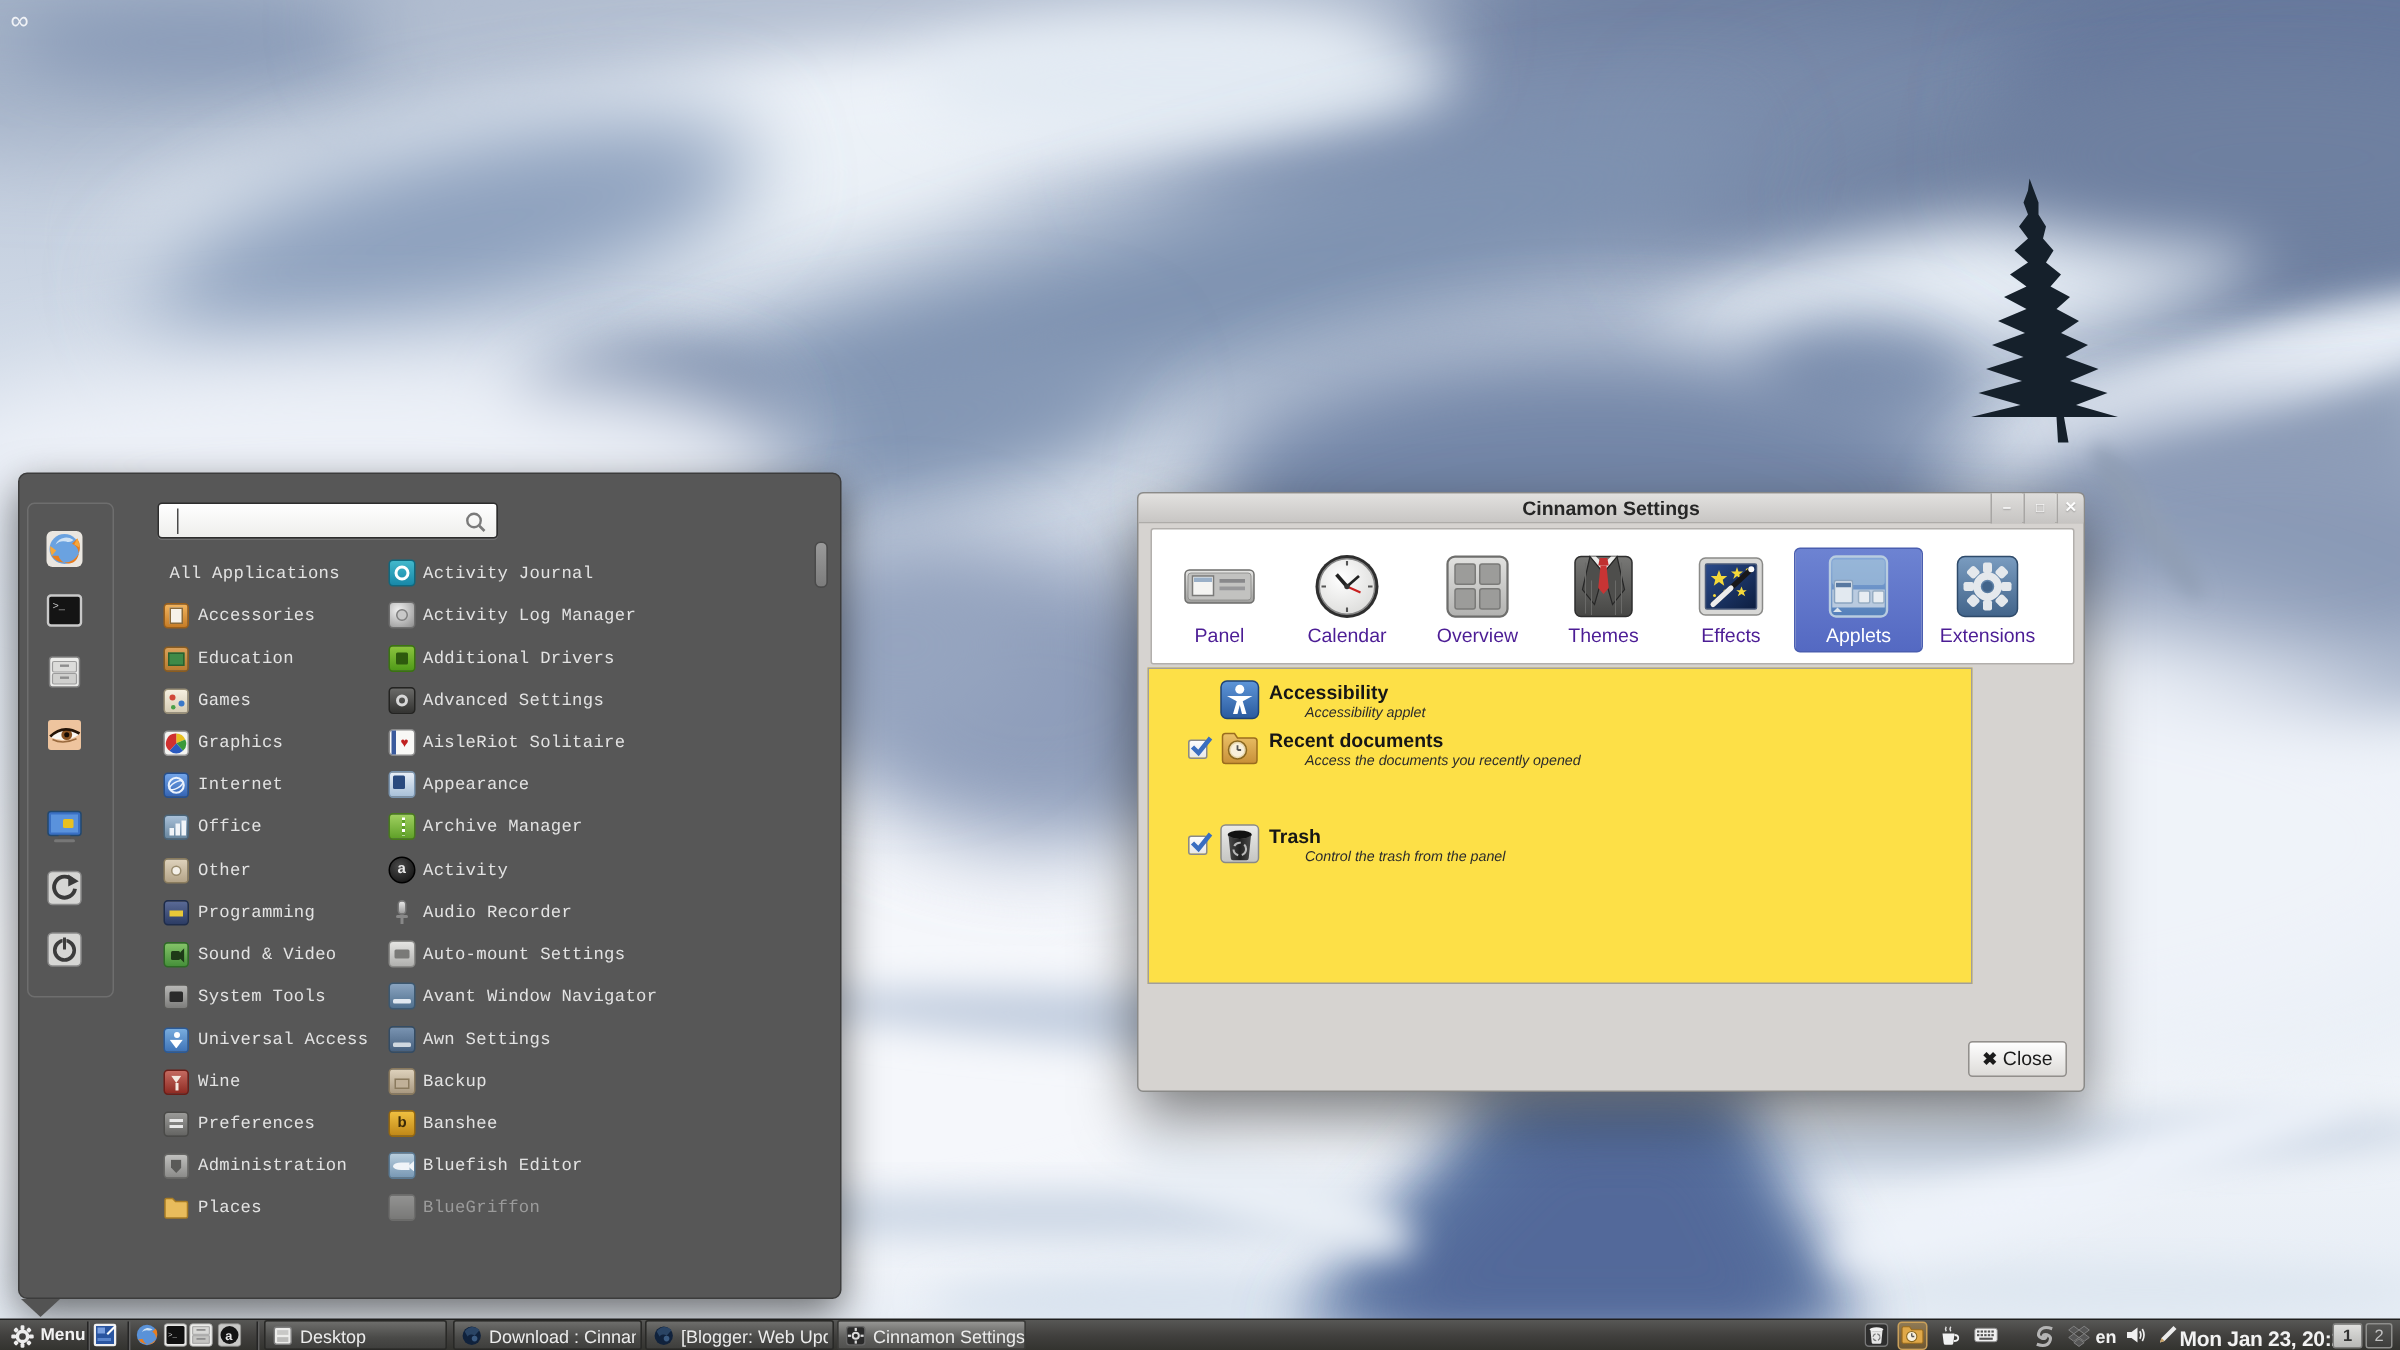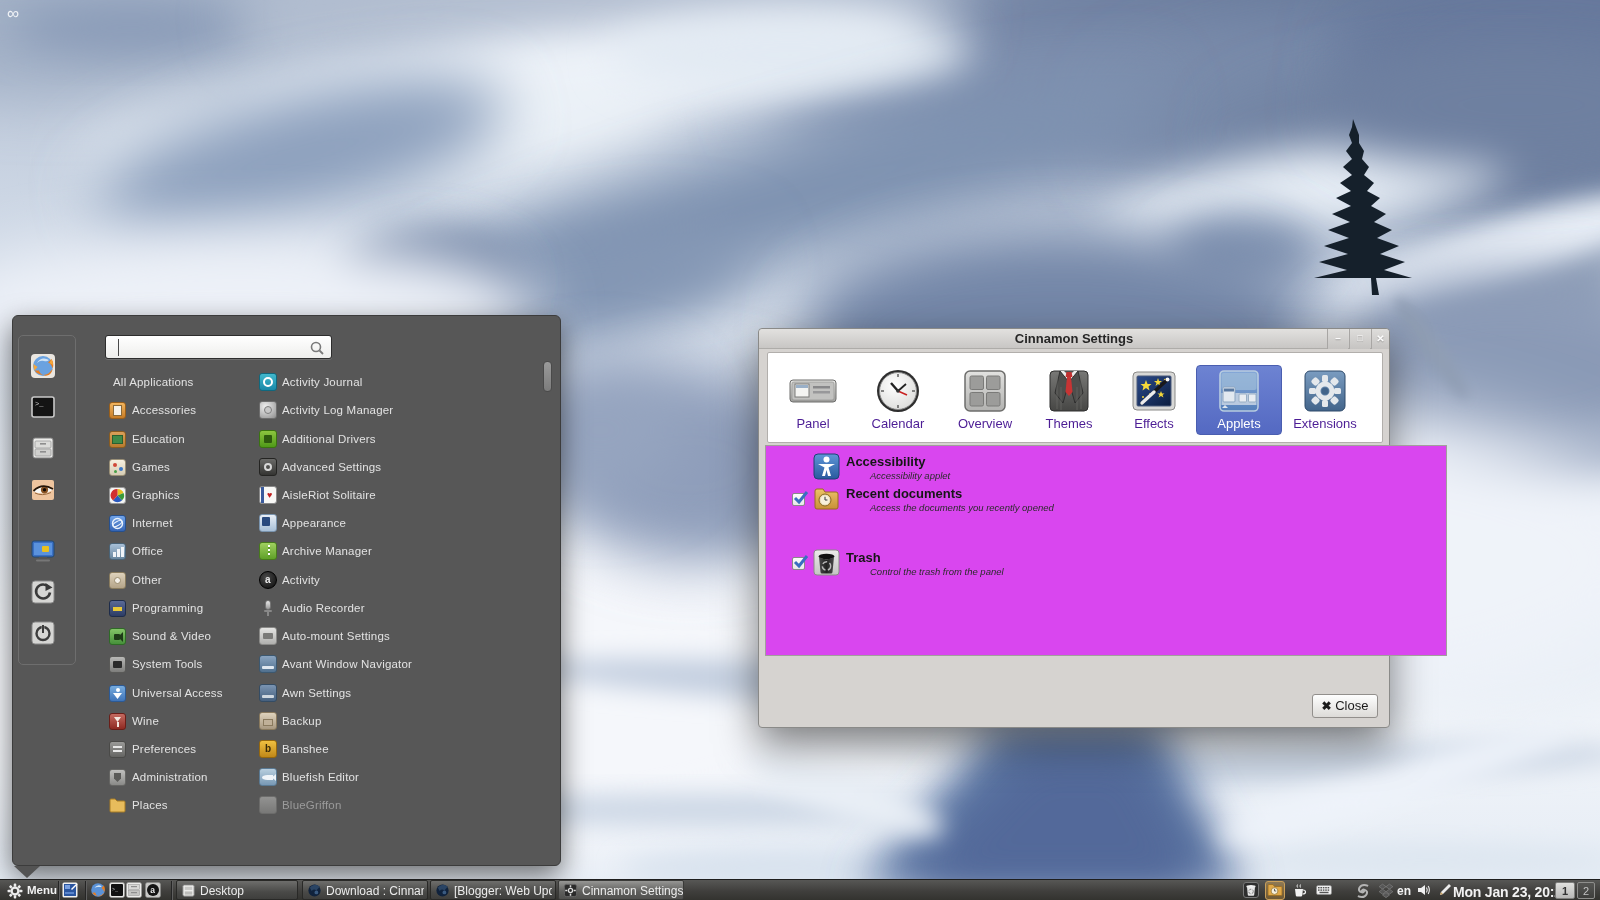--- a/index.html
+++ b/index.html
@@ -8,34 +8,34 @@
 #wall { position:absolute; left:0; top:0; }
 .abs { position:absolute; }
 
 #menu { left:12px; top:315px; width:549px; height:551px; background:#575757; border:1px solid #3c3c3c; border-radius:6px; box-shadow:0 10px 28px rgba(0,0,0,.55); }
 #mtail { left:14px; top:866px; width:0; height:0; border-left:13px solid transparent; border-right:13px solid transparent; border-top:12px solid #535353; }
 #msearch { left:92px; top:19px; width:227px; height:24px; background:linear-gradient(#ffffff,#eeeeec); border:1px solid #2d2d2d; border-radius:3px; box-shadow:0 1px 0 rgba(255,255,255,.15); }
 #mcursor { left:12px; top:3px; width:1px; height:17px; background:#4a4a4a; }
 #msb { left:5px; top:19px; width:58px; height:330px; border:1px solid #6e6e6e; border-radius:5px; }
 .fav { position:absolute; left:17px; width:26px; height:26px; }
 .mrow { position:absolute; height:28px; color:#e2e2e2; font-size:11.5px; }
-.mrow .lbl { position:absolute; left:0; top:7px; white-space:nowrap; letter-spacing:0.2px; }
+.mrow .lbl { position:absolute; left:0; top:7px; white-space:nowrap; letter-spacing:0.2px;font-family:Liberation Mono, monospace; }
 .ci { position:absolute; border-radius:3px; }
 #mscroll { left:530px; top:45px; width:9px; height:31px; background:linear-gradient(#9a9a9a,#7c7c7c); border:1px solid #4a4a4a; border-radius:4px; }
 .dim { color:#9b9b9b !important; }
 
 #win { left:758px; top:328px; width:632px; height:400px; background:#d6d3d0; border:1px solid #8a8a88; border-radius:4px; box-shadow:0 16px 40px rgba(0,0,0,.5); }
 #wtitle { left:0; top:0; width:630px; height:20px; background:linear-gradient(#e2e1df,#c8c6c4); border-bottom:1px solid #aeaca9; border-radius:4px 4px 0 0; text-align:center; font-weight:bold; font-size:13px; color:#262626; line-height:20px; }
 .wbtn { position:absolute; top:0px; width:21px; height:20px; background:linear-gradient(#dedddb,#c6c4c2); border-left:1px solid #a8a6a4; font-size:10px; color:#fdfdfd; text-align:center; line-height:19px; font-weight:bold; text-shadow:0 1px 1px rgba(0,0,0,.25); }
 #tabs { left:8px; top:23px; width:616px; height:91px; background:#ffffff; border:1px solid #b2afac; border-radius:2px; }
 .tab { position:absolute; width:86px; height:91px; }
 .tab .ticon { position:absolute; left:19px; top:14px; width:48px; height:48px; }
 .tab .tlab { position:absolute; left:0; top:63px; width:86px; text-align:center; font-size:13px; color:#4c1d95; }
 #tsel { position:absolute; left:428px; top:12px; width:86px; height:70px; background:linear-gradient(#6d83d2,#5469c2); border:1px solid #4a5eb0; border-radius:4px; }
-#content { left:6px; top:116px; width:682px; height:211px; background:#d946ef; border:1px solid #a19f9c; }
+#content { left:6px; top:116px; width:550px; height:211px; background:#fde047; border:1px solid #a19f9c; }
 .arow { position:absolute; left:0; width:600px; height:32px; }
 .arow .aicon { position:absolute; left:47px; top:0; width:27px; height:27px; }
 .arow .at { position:absolute; left:80px; top:1px; font-size:13px; font-weight:bold; color:#161616; white-space:nowrap; }
 .arow .as { position:absolute; left:80px; top:17px; font-size:9.5px; font-style:italic; color:#2b2b2b; white-space:nowrap;margin-left:24px; }
 .chk { position:absolute; left:26px; top:8px; width:13px; height:13px; background:linear-gradient(#fdfdfd,#e8e8e8); border:1px solid #8a8a8a; border-radius:2px; }
 #closebtn { left:553px; top:365px; width:66px; height:24px; background:linear-gradient(#fefefe,#dddbd8); border:1px solid #928f8c; border-radius:3px; font-size:13px; color:#1b1b1b; text-align:center; line-height:22px; }
 
 #panel { left:0; top:879px; width:1600px; height:21px; background:linear-gradient(#575755,#403f3d 55%,#33332f); border-top:1px solid #1e1e1e; }
 .pi { position:absolute; top:2px; width:16px; height:16px; }
 .psep { position:absolute; top:1px; width:1px; height:19px; background:#252525; box-shadow:1px 0 0 #5f5f5f; }

